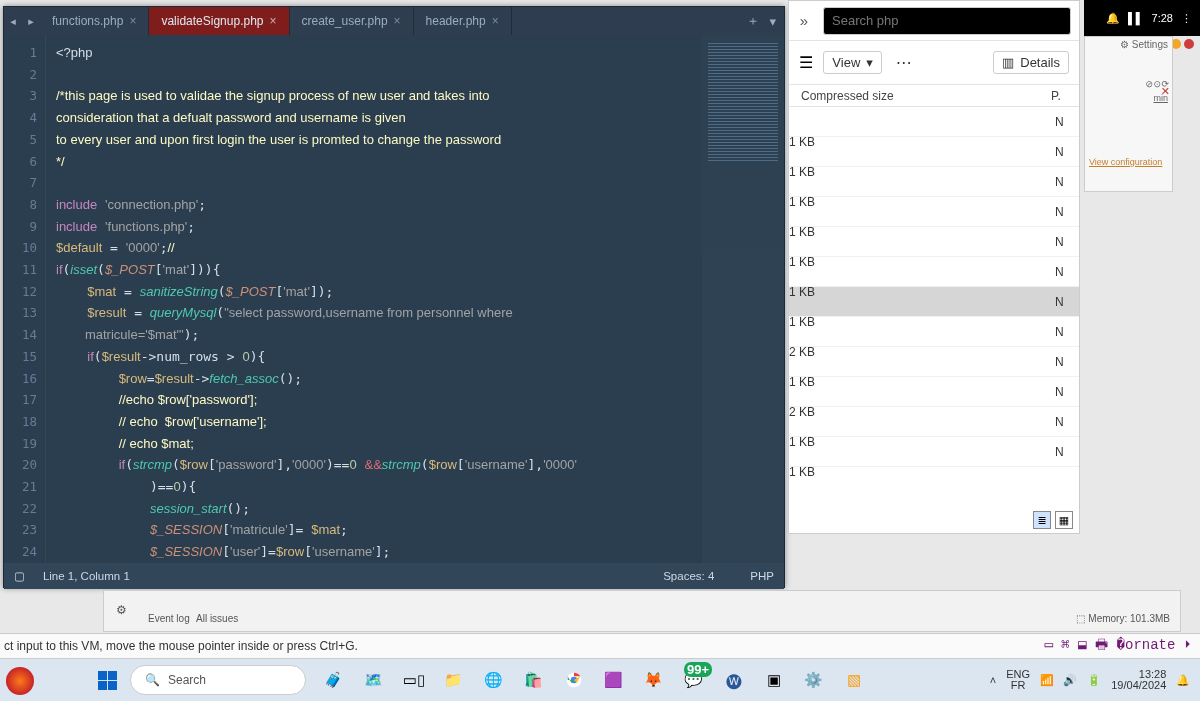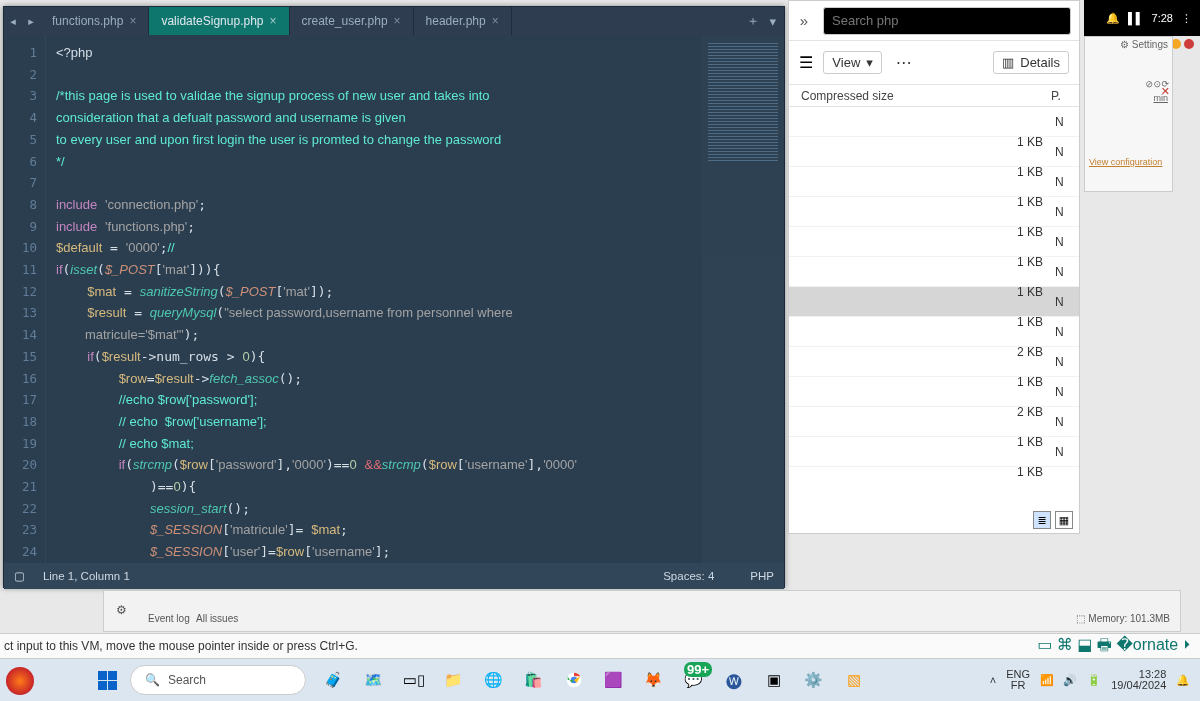--- a/index.html
+++ b/index.html
@@ -26,31 +26,31 @@
 .ide-strip      { position: absolute; left: 103px; top: 590px; width: 1078px; height: 42px;
                   background: #f2f2f2; border: 1px solid #ccc; font-size: 10px; color:#555; }
 .ide-strip .leftlbl  { position:absolute; left:44px; top:22px; }
 .ide-strip .leftlbl2 { position:absolute; left:92px; top:22px; }
 .ide-strip .gear     { position:absolute; left:12px; top:12px; font-size:12px;}
 .ide-strip .mem      { position:absolute; right:10px; top:22px;}
 .vm-hint        { position: absolute; left: 0; top: 633px; width: 1200px; height: 26px;
                   background: #fafafa; border-top: 1px solid #ccc; border-bottom: 1px solid #ccc;
                   font-size: 12px; color:#333; padding-left:4px; display:flex; align-items:center;
                   justify-content:space-between; padding-right:8px;}
-.vm-hint .icons { display:flex; gap:6px; font-size:16px; color:#0f766e;}
+.vm-hint .icons { display:flex; gap:6px; font-size:14px; color:#701a75;font-family:Liberation Mono, monospace;}
 .taskbar        { position: absolute; left: 0; bottom: 0; width: 1200px; height: 42px;
                   background: #dbe6f1; display: flex; align-items: center; font-size: 12px; }
 
 
 .editor .tabbar { height: 28px; background: #2e3d4f; display: flex; align-items: stretch; }
 .editor .navbtn { width: 18px; display:flex; align-items:center; justify-content:center;
                   color:#9aaec0; font-size:11px; cursor:pointer;}
 .editor .tab    { display:flex; align-items:center; gap:6px; padding:0 12px; color:#9aaec0;
                   font-size:12px; border-right:1px solid #1f2d3b; cursor:pointer; position:relative;}
-.editor .tab.active { background:#0f766e; color:#e0e8ef; }
+.editor .tab.active { background:#7f1d1d; color:#e0e8ef; }
 .editor .tab .x { font-size:12px; opacity:.7; }
 .editor .tabend { margin-left:auto; display:flex; align-items:center; gap:10px; padding-right:8px;
                   color:#9aaec0; font-size:13px;}
 .editor .body   { position:relative; height: 528px; display:flex; }
 .editor .gutter { width: 42px; background:#2b3e50; color:#627d97; font-size:12.5px;
                   text-align:right; padding:7px 8px 0 0; line-height:21.7px; font-family:Consolas,monospace;
                   border-right:1px solid #32465a;}
 .editor .code   { flex:1; color:#d6dee6; font-size:13px; font-family:Consolas,monospace;
                   padding:7px 0 0 10px; line-height:21.7px; white-space:pre; overflow:hidden; }
 .editor .minimap{ width:82px; background:#2f4254; opacity:.9; }
@@ -60,21 +60,21 @@
                   display:flex; align-items:center; padding:0 10px; gap:18px;}
 .editor .status .sp { margin-left:auto; }
 .editor .status .lang{ margin-left:18px;}
 
 
 .c-kw  { color:#c586c0; }     
 .c-str { color:#a3a3a3; }     
 .c-var { color:#d7ba7d; }     
 .c-fn  { color:#4ec9b0; font-style:italic;}  
 .c-glb { color:#ce9178; font-style:italic;}  
-.c-cmt { color:#5eead4; }
+.c-cmt { color:#fef9c3; }
 .c-num { color:#b5cea8; }
 .c-op  { color:#e06c75; }
 
 
 .explorer .er-top { height:40px; display:flex; align-items:center; border-bottom:1px solid #e3e3e3;}
 .explorer .chev   { width:30px; text-align:center; font-size:15px; color:#555;}
 .explorer .search { flex:1; margin:0 8px 0 4px; height:28px; border:1px solid #ccc; border-radius:3px;
                     padding:0 8px; font-size:13px; color:#777; display:flex; align-items:center; background:#000000;}
 .explorer .tools  { height:44px; display:flex; align-items:center; padding:0 10px;
                     border-bottom:1px solid #e3e3e3; gap:10px;}
@@ -85,21 +85,21 @@
                     font-size:13px; color:#333; border:1px solid #ccc; padding:3px 8px;
                     border-radius:3px; cursor:pointer;}
 .explorer .cols   { height:22px; display:flex; align-items:center; font-size:12px; color:#444;
                     border-bottom:1px solid #e3e3e3; padding-left:4px;}
 .explorer .cols .c1{ flex:1; padding-left:8px;}
 .explorer .cols .c2{ width:28px;}
 .explorer .rows   { }
 .explorer .row    { height:30px; display:flex; align-items:center; font-size:12px; color:#333;
                     border-bottom:1px solid #f1f1f1; }
 .explorer .row.sel{ background:#d6d6d6;}
-.explorer .row .c1{ flex:1; text-align:right; padding-right:8px;margin-top:40px;}
+.explorer .row .c1{ flex:1; padding-right:8px;margin-top:40px;}
 .explorer .row .c2{ width:28px; padding-left:4px;}
 .explorer .footer { position:absolute; bottom:4px; right:6px; display:flex; gap:4px;}
 .explorer .footer div{ width:18px; height:18px; border:1px solid #888; font-size:11px;
                     display:flex; align-items:center; justify-content:center; cursor:pointer;}
 .explorer .footer .sel{ background:#cfe3ff;}
 
 
 .taskbar .start   { width:34px; height:34px; margin:0 6px 0 90px; border-radius:3px;
                     display:flex; align-items:center; justify-content:center;}
 .winlogo { display:grid; grid-template-columns:9px 9px; grid-template-rows:9px 9px; gap:1px;}

